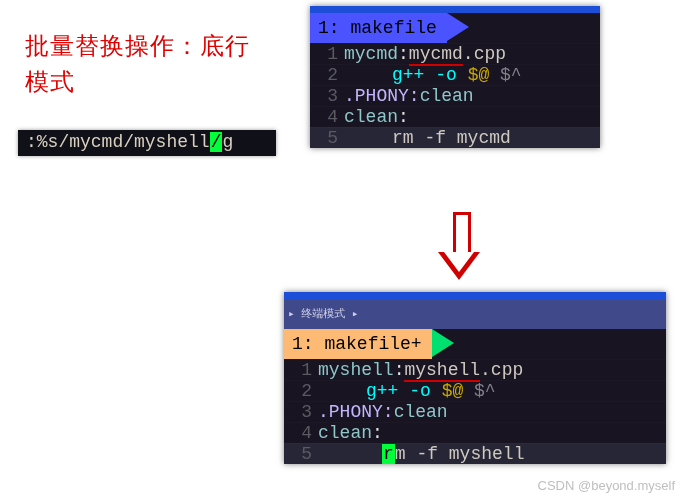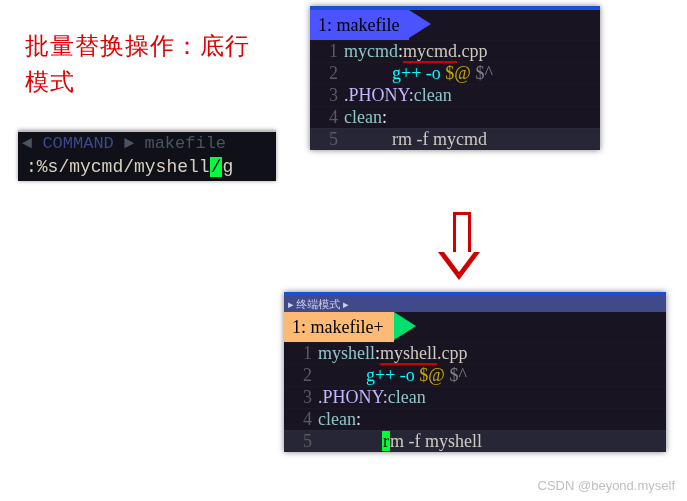--- a/index.html
+++ b/index.html
@@ -47,24 +47,24 @@
   .status-bar .caret {
     background: #00ff3a;
     color: #000;
     padding: 0 1px;
   }
 
   .code-box {
     position: absolute;
     background: #181422;
     box-shadow: 0 0 6px rgba(0,0,0,.5);
-    font-family: Liberation Serif, serif;
+    font-family: Liberation Mono, monospace;
     font-size: 18px;
     color: #e0e0e0;
-    border-top: 4px solid #1d4ed8;
+    border-top: 7px solid #1d4ed8;
   }
   .code-box.top { left: 310px; top: 6px; width: 290px; }
   .code-box.bot { left: 284px; top: 292px; width: 382px; }
 
   .tab-wrap { position: relative; height: 30px; }
   .tab {
     position: absolute;
     left: 0;
     top: 0;
     height: 28px;
@@ -163,26 +163,20 @@
 </style>
 </head>
 <body>
 
 <div class="caption">
   <span>批量替换操作：底行</span><br>
   <span>模式</span>
 </div>
 
 <div class="status-bar">
-  <div class="row1">
-    <span>◄ </span>
-    <span class="mode">COMMAND</span>
-    <span> ► </span>
-    <span class="file">makefile</span>
-  </div>
   <div class="row2">
     <span>:%s/mycmd/myshell</span><span class="caret">/</span><span>g</span>
   </div>
 </div>
 
 <div class="code-box top">
   <div class="tab-wrap">
     <div class="tab">
       <span>1:</span>
       <span>makefile</span>
@@ -210,21 +204,21 @@
     </div>
 </div>
 
 <div class="arrow">
   <div class="shaft"></div>
   <div class="head"></div>
   <div class="head-inner"></div>
 </div>
 
 <div class="code-box bot">
-  <div style="background:#404a8a;color:#cfcfe8;font-size:11px;padding:1px 4px;height:14px;line-height:14px;overflow:hidden">▸ 终端模式 ▸</div>
+  <div style="background:#404a8a;color:#cfcfe8;font-size:11px;padding:8px 4px;height:14px;line-height:14px;overflow:hidden">▸ 终端模式 ▸</div>
   <div class="tab-wrap">
     <div class="tab tab-green">
       <span>1:</span>
       <span>makefile+</span>
     </div>
   </div>
   <div class="code-line">
       <div class="gutter">1</div>
       <div class="src"><span class="tok-target">myshell</span><span>:</span><span class="tok-dep underline-red">myshell</span><span class="tok-dep">.cpp</span></div>
     </div>

